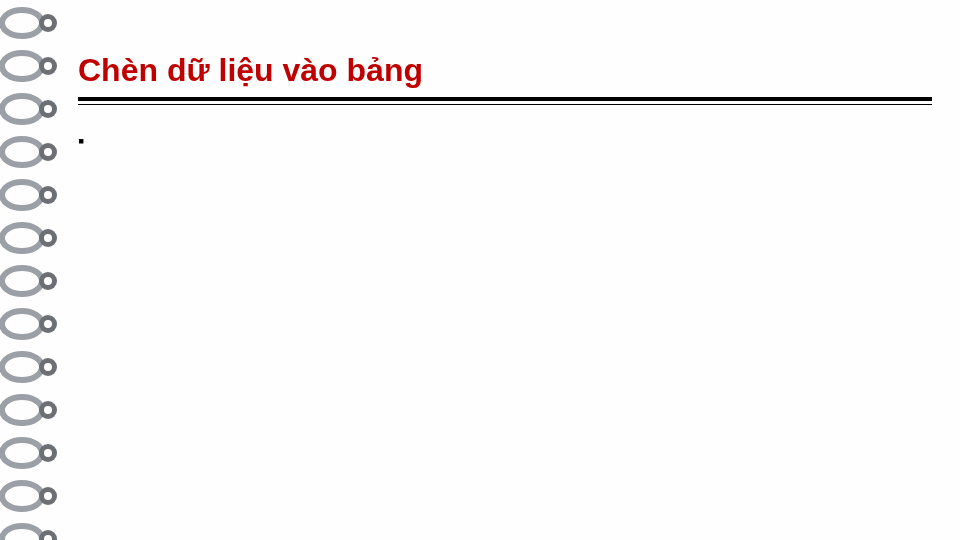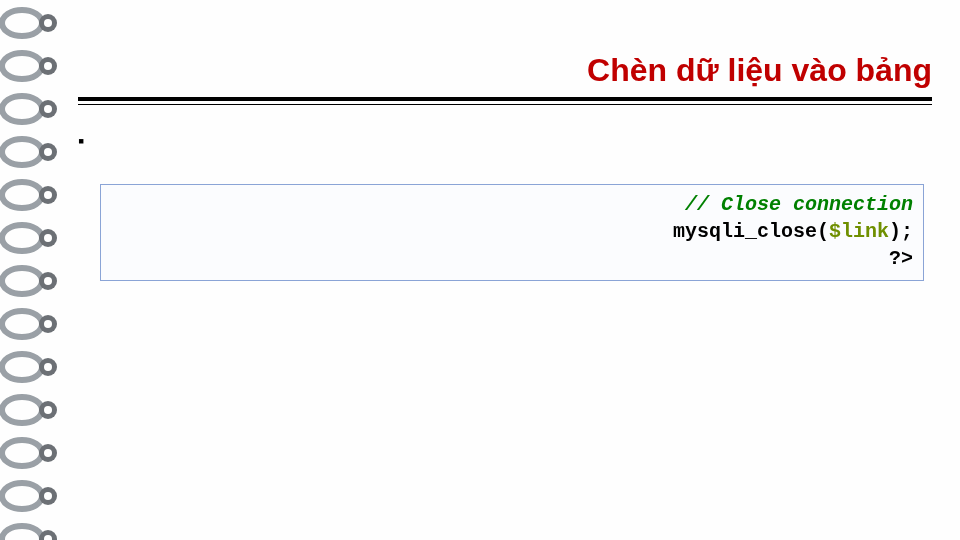--- a/index.html
+++ b/index.html
@@ -30,21 +30,20 @@
     height: 34px;
     margin-bottom: 9px;
     position: relative;
   }
   .ring svg { display: block; }
   .content {
     position: absolute;
     left: 78px;
     right: 28px;
     top: 52px;
-    text-align: right;
   }
   .title {
     color: #c00000;
     font-size: 32px;
     font-weight: 700;
     line-height: 1.15;
     padding-bottom: 6px;
   }
   .rule-thick {
     height: 4px;
@@ -193,17 +192,14 @@
 <div class="content">
   <div class="title">Chèn dữ liệu vào bảng</div>
   <div class="rule-thick"></div>
   <div class="rule-thin"></div>
 
   <div class="body">
     <div class="bullet-line">
       <span class="bullet-mark">▪</span>
     </div>
 
-    <div class="code-box"><span>   </span><span class="c-comment">// Close connection</span>
-<span>   </span><span class="c-fn">mysqli_close</span><span class="c-punc">(</span><span class="c-var">$link</span><span class="c-punc">);</span>
-<span class="c-end">?&gt;</span></div>
   </div>
 </div>
 
 </body></html>

